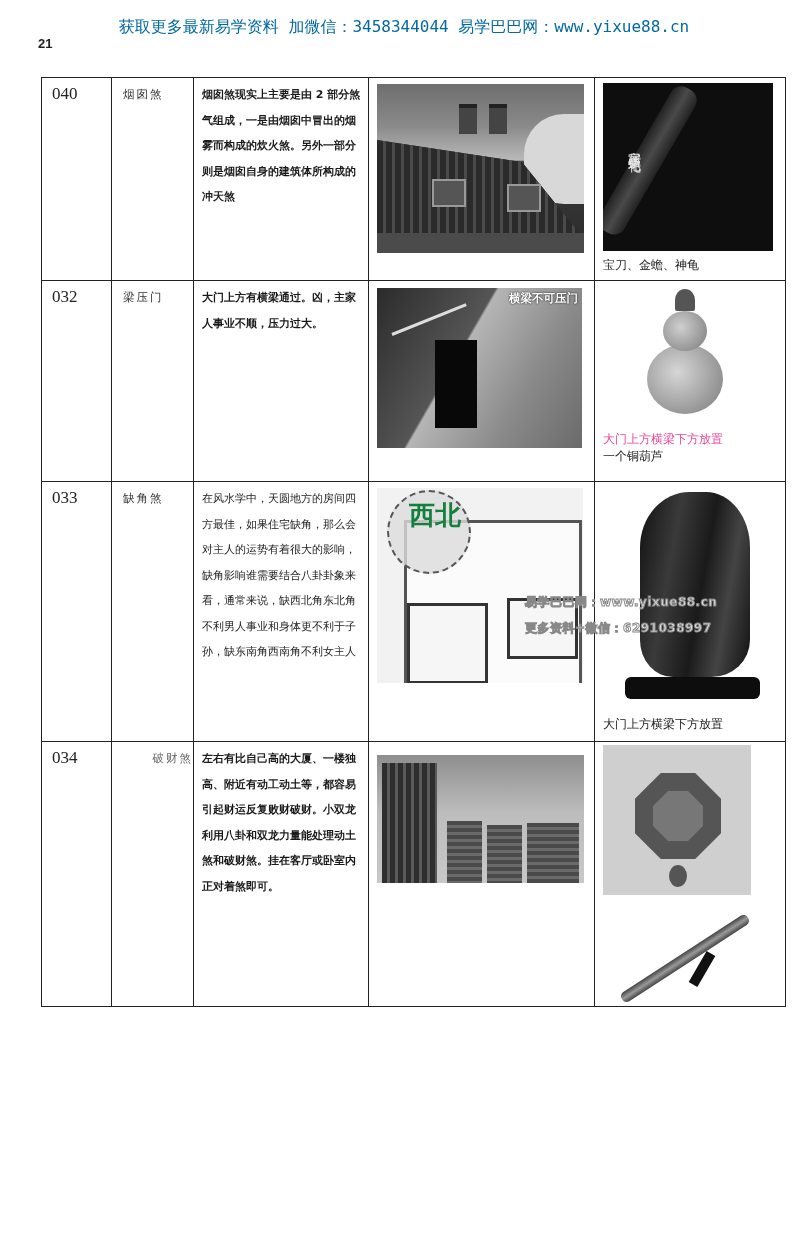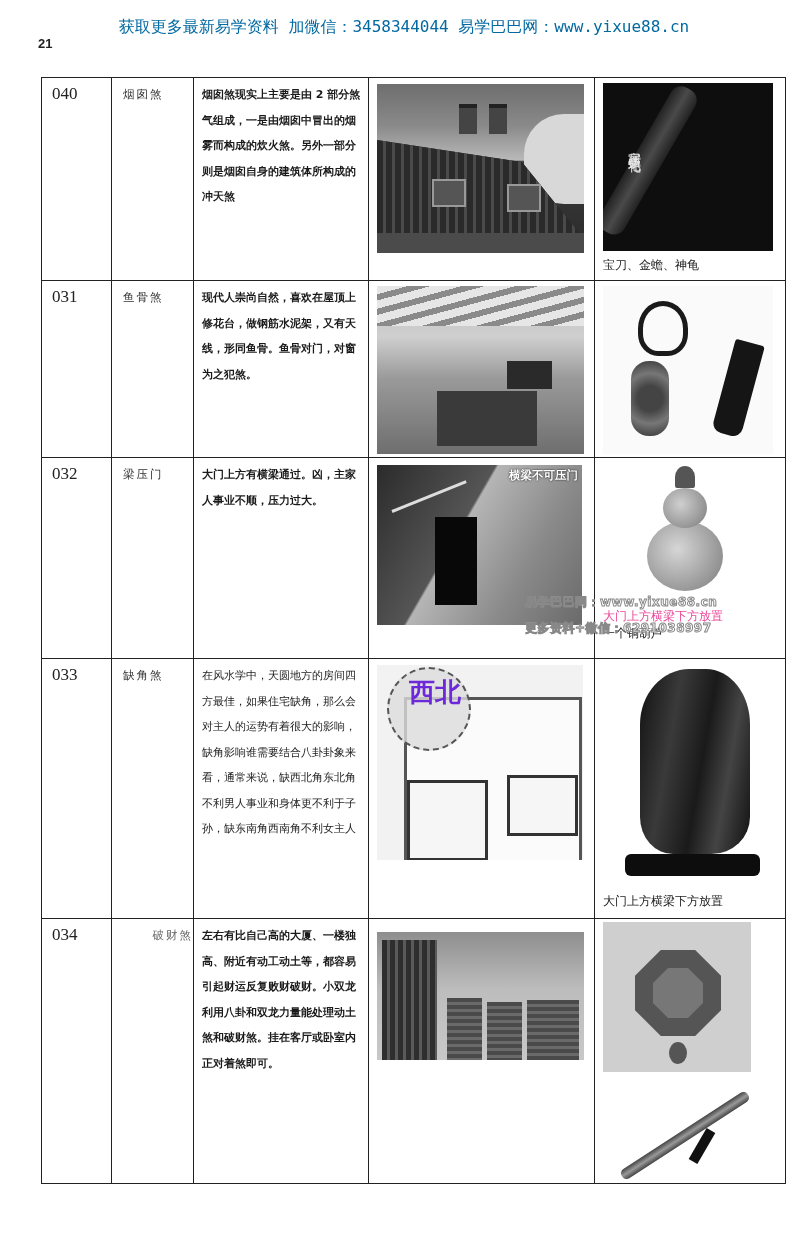--- a/index.html
+++ b/index.html
@@ -97,21 +97,21 @@
   .img-gourd .top { position:absolute; left:50px; top:0; width:20px; height:22px; background:#555; border-radius: 50% 50% 10% 10%; }
   .img-gourd .upper { position:absolute; left:38px; top:22px; width:44px; height:40px; background: radial-gradient(circle at 40% 40%, #cfcfcf, #7a7a7a); border-radius:50%; }
   .img-gourd .lower { position:absolute; left:22px; top:55px; width:76px; height:70px; background: radial-gradient(circle at 40% 40%, #d6d6d6, #7a7a7a); border-radius:50%; }
 
   
   .img-plan { margin: 6px 0 0 8px; width: 206px; height: 195px; background: #f2f2f2; }
   .img-plan .outer { position:absolute; left:27px; top:32px; width:172px; height:160px; border:3px solid #555; background:#fbfbfb; }
   .img-plan .roomA { position:absolute; left:30px; top:115px; width:75px; height:75px; border:3px solid #333; background:#f6f6f6; }
   .img-plan .roomB { position:absolute; left:130px; top:110px; width:65px; height:55px; border:3px solid #333; background:#f6f6f6; }
   .img-plan .circle { position:absolute; left:10px; top:2px; width:80px; height:80px; border:2px dashed #555; border-radius:50%; background: rgba(220,220,220,0.8); }
-  .img-plan .circle span { position:absolute; left:20px; top:8px; font-size:26px; color:#6d28d9; font-weight:bold; line-height:30px; font-family:"DejaVu Sans", sans-serif;text-align:center; }
+  .img-plan .circle span { position:absolute; left:20px; top:8px; font-size:26px; color:#15803d; font-weight:bold; line-height:30px; font-family:"DejaVu Sans", sans-serif;text-align:center; }
 
   
   .img-rock { margin: 10px 0 0 30px; width: 135px; height: 208px; background: transparent; }
   .img-rock .stone { position:absolute; left:15px; top:0; width:110px; height:185px; background: linear-gradient(100deg, #111 0%, #3a3a3a 30%, #1a1a1a 55%, #444 75%, #111 100%); border-radius: 45% 40% 35% 30% / 30% 30% 20% 20%; }
   .img-rock .stand { position:absolute; left:0; top:185px; width:135px; height:22px; background:#0d0d0d; border-radius: 6px; }
 
   
   .img-city { margin: 13px 0 0 8px; width: 207px; height: 128px; background: linear-gradient(180deg, #8e8e8e 0%, #bdbdbd 45%, #c8c8c8 100%); }
   .img-city .tower { position:absolute; left:5px; top:8px; width:55px; height:120px; background: repeating-linear-gradient(90deg, #2e2e2e 0 5px, #5a5a5a 5px 8px); }
   .img-city .bldg { position:absolute; bottom:0; height:62px; background: repeating-linear-gradient(180deg, #4a4a4a 0 4px, #6a6a6a 4px 7px); }
@@ -168,45 +168,20 @@
     </td>
     <td class="c-remedy">
       <div class="photo img-dark">
         <div class="sword"></div>
         <div class="vtext">家居镇宅礼</div>
       </div>
       <div class="caption" style="padding-top:6px;">宝刀、金蟾、神龟</div>
     </td>
   </tr>
 
-  <tr class="r031">
-    <td class="c-id">
-          <span class="id-text">031</span>
-        </td>
-    <td class="c-name">
-          <span class="name-text">鱼骨煞</span>
-        </td>
-    <td class="c-desc">
-          <span class="desc-text">现代人崇尚自然，喜欢在屋顶上修花台，做钢筋水泥架，又有天线，形同鱼骨。鱼骨对门，对窗为之犯煞。</span>
-        </td>
-    <td class="c-img">
-      <div class="photo img-kitchen">
-        <div class="beams"></div>
-        <div class="tv"></div>
-        <div class="counter"></div>
-      </div>
-    </td>
-    <td class="c-remedy">
-      <div class="photo img-tassel">
-        <div class="knot"></div>
-        <div class="coins"></div>
-        <div class="tail"></div>
-      </div>
-    </td>
-  </tr>
 
   <tr class="r032">
     <td class="c-id">
           <span class="id-text">032</span>
         </td>
     <td class="c-name">
           <span class="name-text">梁压门</span>
         </td>
     <td class="c-desc">
           <span class="desc-text">大门上方有横梁通过。凶，主家人事业不顺，压力过大。</span>

